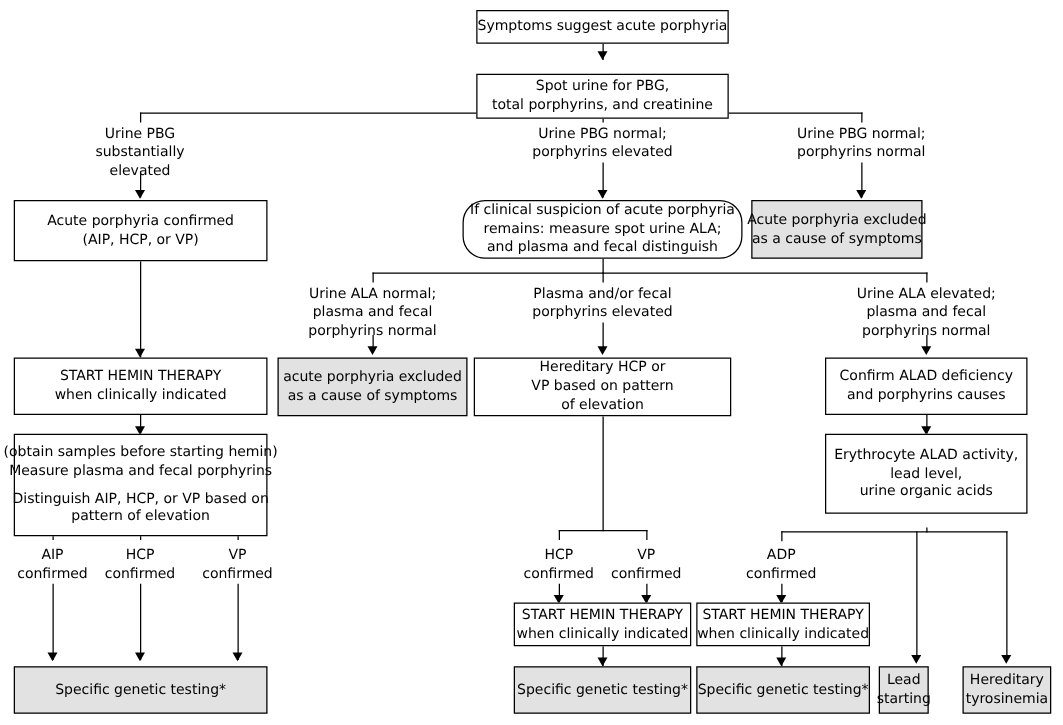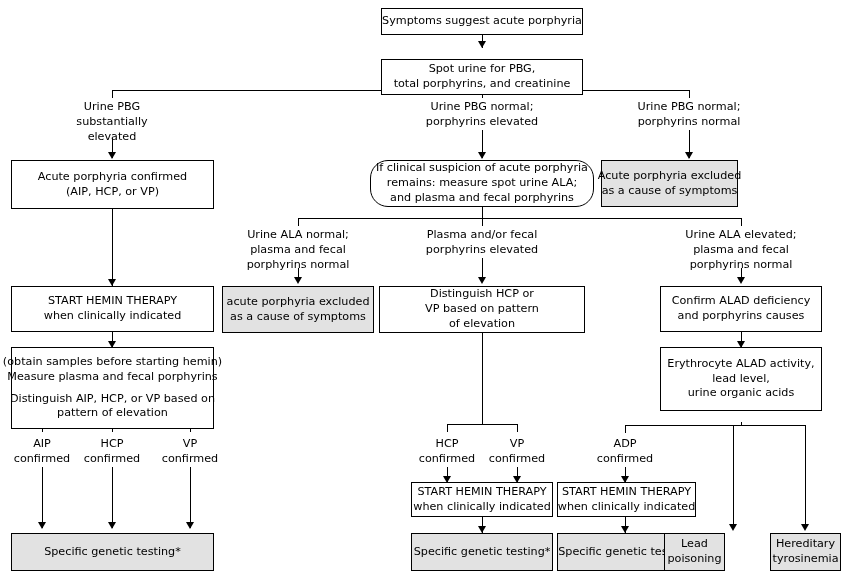--- a/index.html
+++ b/index.html
@@ -182,21 +182,21 @@
   </div>
 
   <div class="node" style="left:11px; top:160px; width:203px; height:49px;">
     <span class="ln">Acute porphyria confirmed</span>
     <span class="ln">(AIP, HCP, or VP)</span>
   </div>
 
   <div class="node" style="left:370px; top:160px; width:224px; height:47px;border-radius:18px;">
     <span class="ln">If clinical suspicion of acute porphyria</span>
     <span class="ln">remains: measure spot urine ALA;</span>
-    <span class="ln">and plasma and fecal porphyrins</span>
+    <span class="ln">and plasma and fecal distinguish</span>
   </div>
 
   <div class="node shaded" style="left:601px; top:160px; width:137px; height:47px;">
     <span class="ln">Acute porphyria excluded</span>
     <span class="ln">as a cause of symptoms</span>
   </div>
 
   <div class="edge-label" style="left:228px; top:228px; width:140px;">
     <span class="ln">Urine ALA normal;</span>
     <span class="ln">plasma and fecal</span>
@@ -218,21 +218,21 @@
     <span class="ln">START HEMIN THERAPY</span>
     <span class="ln">when clinically indicated</span>
   </div>
 
   <div class="node shaded" style="left:222px; top:286px; width:152px; height:47px;">
     <span class="ln">acute porphyria excluded</span>
     <span class="ln">as a cause of symptoms</span>
   </div>
 
   <div class="node" style="left:379px; top:286px; width:206px; height:47px;">
-    <span class="ln">Distinguish HCP or</span>
+    <span class="ln">Hereditary HCP or</span>
     <span class="ln">VP based on pattern</span>
     <span class="ln">of elevation</span>
   </div>
 
   <div class="node" style="left:660px; top:286px; width:162px; height:46px;">
     <span class="ln">Confirm ALAD deficiency</span>
     <span class="ln">and porphyrins causes</span>
   </div>
 
   <div class="node" style="left:11px; top:347px; width:203px; height:82px;">
@@ -294,23 +294,23 @@
   </div>
 
   <div class="node shaded" style="left:411px; top:533px; width:142px; height:38px;">
     <span class="ln">Specific genetic testing*</span>
   </div>
 
   <div class="node shaded" style="left:557px; top:533px; width:139px; height:38px;">
     <span class="ln">Specific genetic testing*</span>
   </div>
 
-  <div class="node shaded" style="left:664px; top:533px; width:61px; height:38px;">
+  <div class="node shaded" style="left:703px; top:533px; width:40px; height:38px;">
     <span class="ln">Lead</span>
-    <span class="ln">poisoning</span>
+    <span class="ln">starting</span>
   </div>
 
   <div class="node shaded" style="left:770px; top:533px; width:71px; height:38px;">
     <span class="ln">Hereditary</span>
     <span class="ln">tyrosinemia</span>
   </div>
 
 </div>
 
 </body></html>

